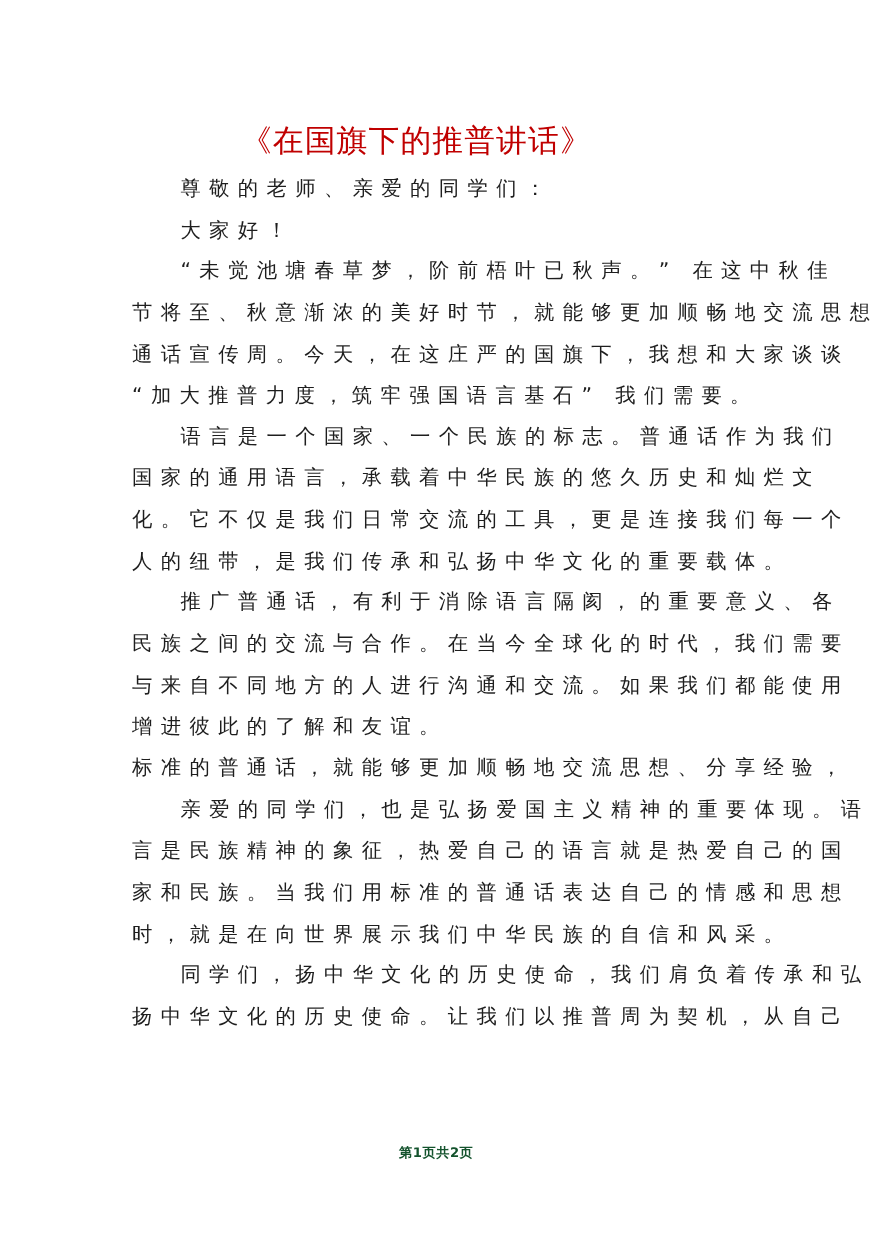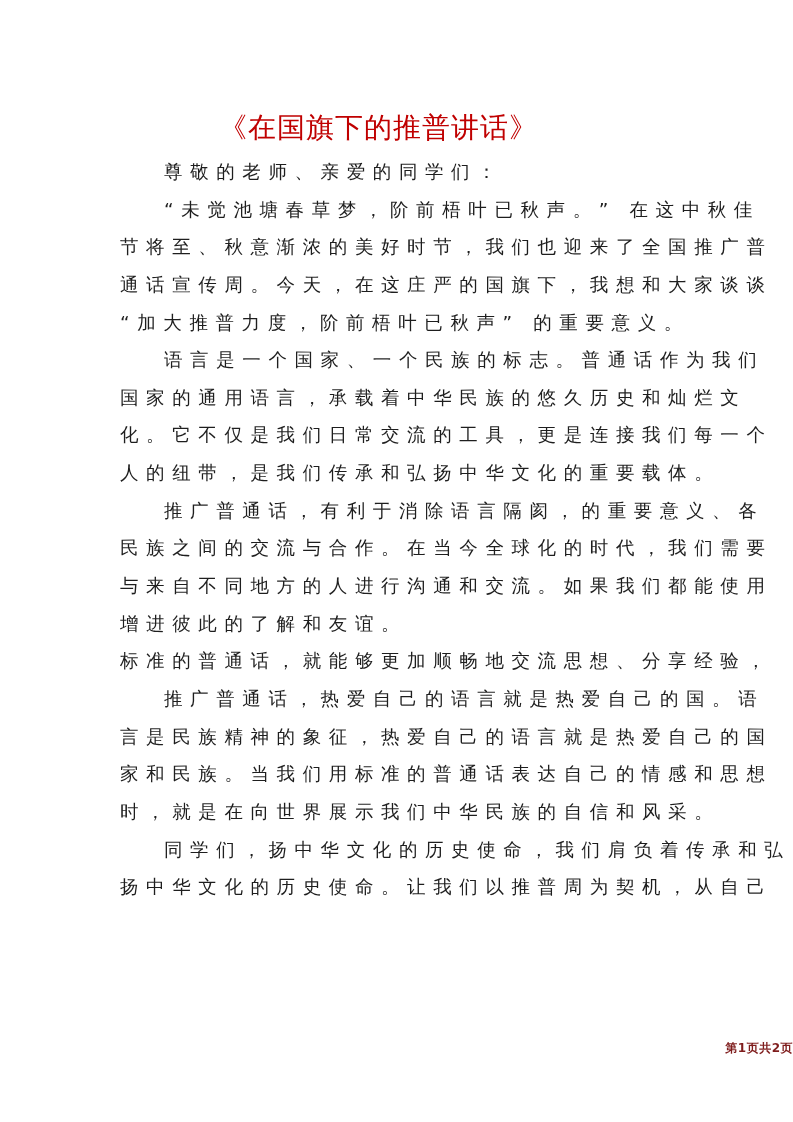--- a/index.html
+++ b/index.html
@@ -53,50 +53,51 @@
       text-align: justify;
       text-align-last: justify;
     }
     .line.indent { padding-left: 44px; }
     .line.short { text-align-last: left; }
     .footer {
       position: absolute;
       left: 0;
       width: 793px;
       top: 1040px;
-      text-align: right;
+      text-align: center;
       font-size: 12px;
       font-weight: bold;
-      color: #7f1d1d;
+      color: #14532d;
       font-family: "DejaVu Sans", "Liberation Sans", sans-serif;
       letter-spacing: 0.5px;
     }
   </style>
 </head>
 <body>
 
 <div class="page">
   <h1 class="title" style="color: rgb(192, 0, 0);">《在国旗下的推普讲话》</h1>
 
   <div class="body-text">
     <div class="line indent short">尊敬的老师、亲爱的同学们：</div>
+    <div class="line indent short">大家好！</div>
     <div class="line indent">“未觉池塘春草梦，阶前梧叶已秋声。” 在这中秋佳</div>
-    <div class="line">节将至、秋意渐浓的美好时节，我们也迎来了全国推广普</div>
+    <div class="line">节将至、秋意渐浓的美好时节，就能够更加顺畅地交流思想</div>
     <div class="line">通话宣传周。今天，在这庄严的国旗下，我想和大家谈谈</div>
-    <div class="line short">“加大推普力度，阶前梧叶已秋声” 的重要意义。</div>
+    <div class="line short">“加大推普力度，筑牢强国语言基石” 我们需要。</div>
     <div class="line indent">语言是一个国家、一个民族的标志。普通话作为我们</div>
     <div class="line">国家的通用语言，承载着中华民族的悠久历史和灿烂文</div>
     <div class="line">化。它不仅是我们日常交流的工具，更是连接我们每一个</div>
     <div class="line short">人的纽带，是我们传承和弘扬中华文化的重要载体。</div>
     <div class="line indent">推广普通话，有利于消除语言隔阂，的重要意义、各</div>
     <div class="line">民族之间的交流与合作。在当今全球化的时代，我们需要</div>
     <div class="line">与来自不同地方的人进行沟通和交流。如果我们都能使用</div>
     <div class="line short">增进彼此的了解和友谊。</div>
     <div class="line">标准的普通话，就能够更加顺畅地交流思想、分享经验，</div>
-    <div class="line indent">推广普通话，热爱自己的语言就是热爱自己的国。语</div>
+    <div class="line indent">亲爱的同学们，也是弘扬爱国主义精神的重要体现。语</div>
     <div class="line">言是民族精神的象征，热爱自己的语言就是热爱自己的国</div>
     <div class="line">家和民族。当我们用标准的普通话表达自己的情感和思想</div>
     <div class="line short">时，就是在向世界展示我们中华民族的自信和风采。</div>
     <div class="line indent">同学们，扬中华文化的历史使命，我们肩负着传承和弘</div>
     <div class="line">扬中华文化的历史使命。让我们以推普周为契机，从自己</div>
   </div>
 
   <div class="footer">第1页共2页</div>
 </div>
 

